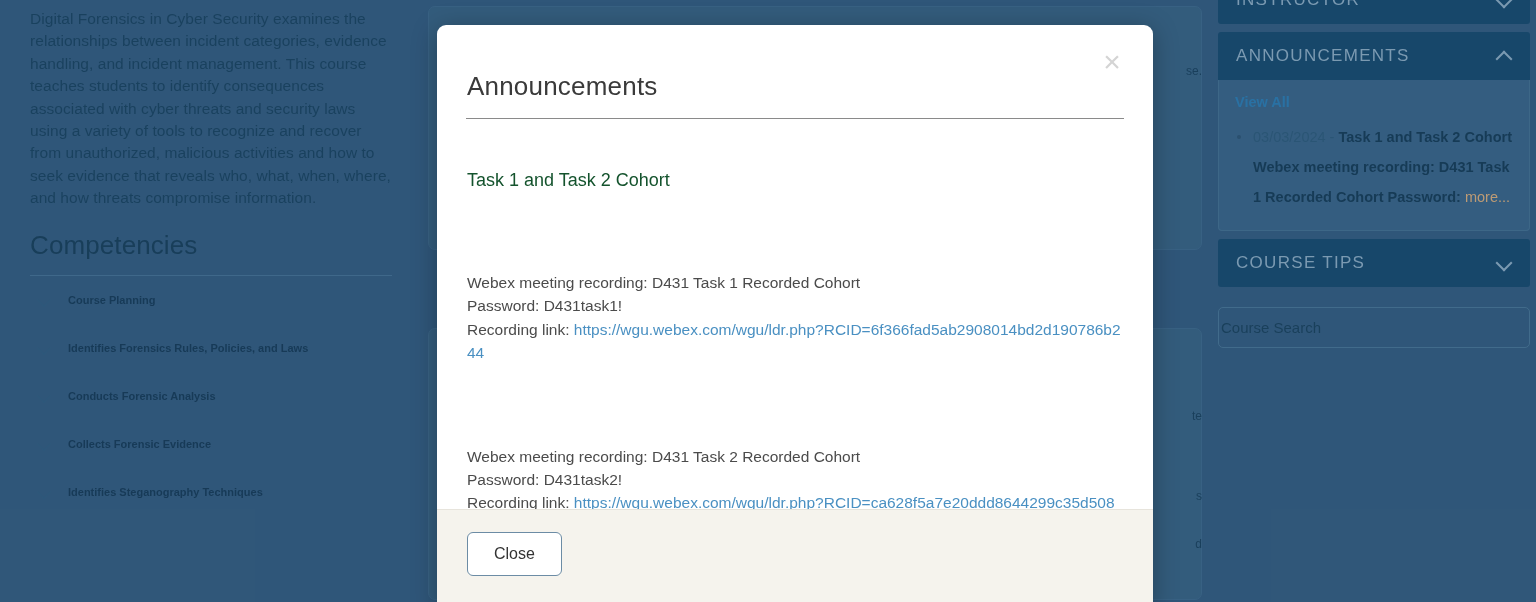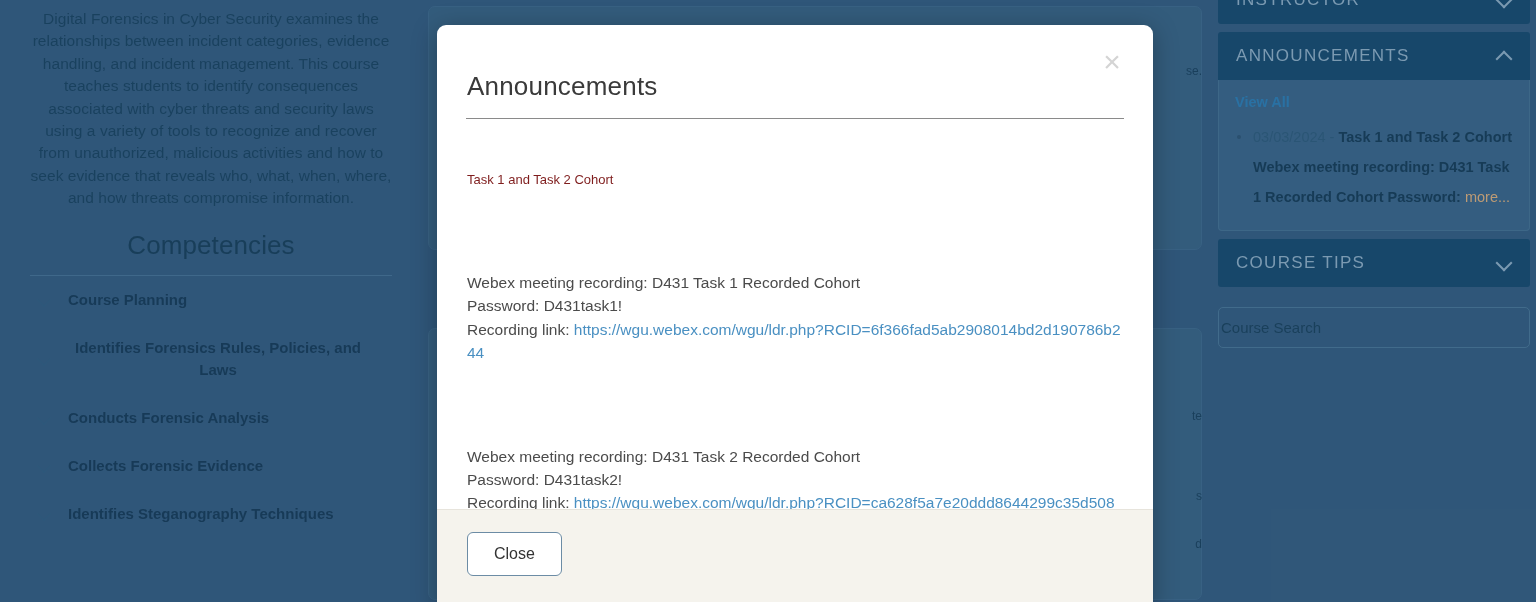--- a/index.html
+++ b/index.html
@@ -26,21 +26,20 @@
     display: flex;
     align-items: flex-start;
   }
 
   
   .left-col {
     width: 420px;
     flex: 0 0 420px;
     padding: 8px 28px 0 30px;
     color: #12364f;
-    text-align: center;
   }
   .course-desc {
     font-size: 15.5px;
     line-height: 22.4px;
     color: #143a54;
     letter-spacing: 0.05px;
   }
   .competencies-title {
     margin-top: 20px;
     font-size: 26px;
@@ -54,21 +53,21 @@
     width: 100%;
   }
   .comp-item {
     display: flex;
     align-items: center;
     gap: 16px;
     padding: 13px 0 13px 8px;
     min-height: 30px;
   }
   .comp-label {
-    font-size: 15px;
+    font-size: 11px;
     font-weight: bold;
     color: #10304a;
     line-height: 22px;
     max-width: 300px;
   }
   .chev {
     flex: 0 0 14px;
     width: 14px;
     height: 14px;
     position: relative;
@@ -238,22 +237,22 @@
   .modal-title-rule {
     border-bottom: 1px solid #8a8a8a;
     margin: 0 -1px;
   }
   .modal-body {
     flex: 1 1 auto;
     padding: 50px 30px 10px 30px;
     overflow: hidden;
   }
   .ann-heading {
-    font-size: 13px;
-    color: #7f1d1d;
+    font-size: 18px;
+    color: #14532d;
     line-height: 22px;
   }
   .block {
     margin-top: 80px;
     font-size: 15.5px;
     line-height: 23.4px;
     color: #4b4b4b;
   }
   .block .lnk { color: #4a90c2; word-break: break-all; }
   .modal-footer {

